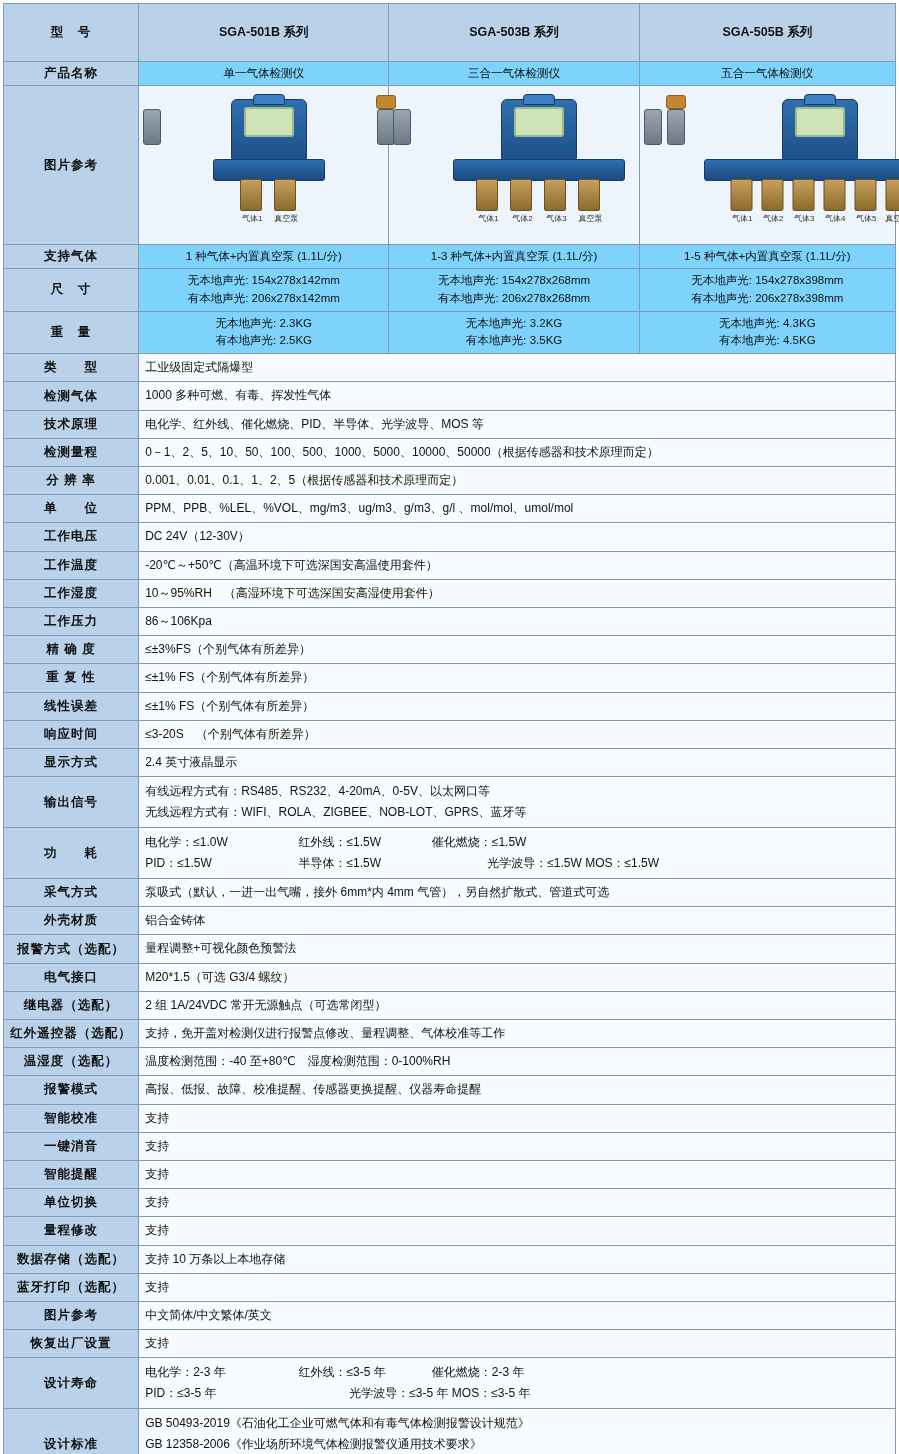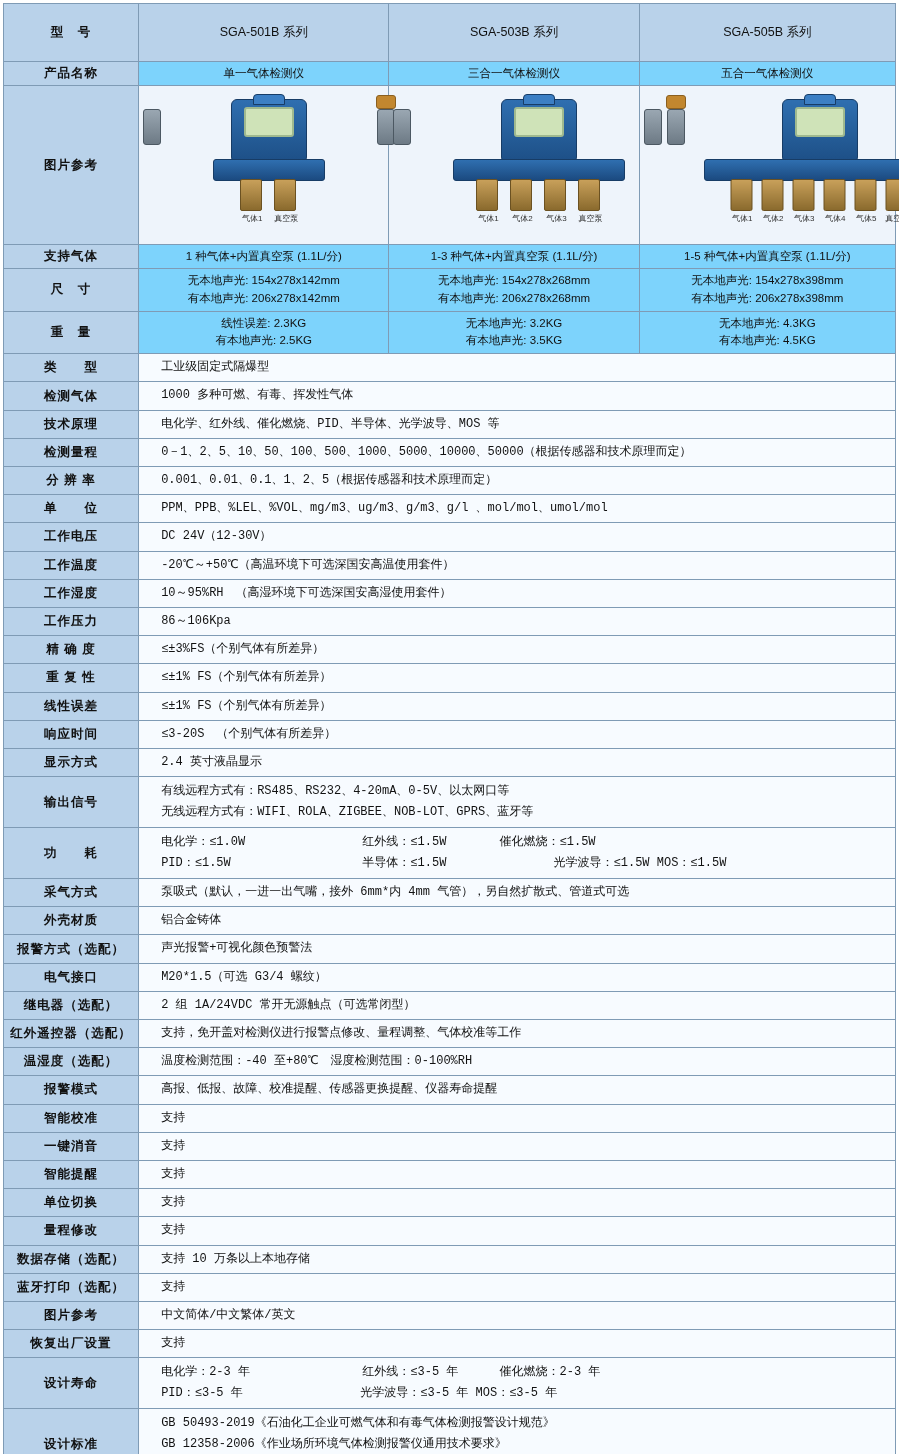--- a/index.html
+++ b/index.html
@@ -3,27 +3,27 @@
 <meta charset="utf-8">
 <style>
   html,body{margin:0;padding:0;background:#ffffff;}
   body{font-family:"Liberation Sans","DejaVu Sans",sans-serif;}
   #sheet{width:899px;min-height:1454px;position:relative;background:#fff;}
   table{border-collapse:collapse;width:893px;margin:3px;table-layout:fixed;}
   td{border:1px solid #7f9bb5;vertical-align:middle;font-size:12px;color:#111;}
   .lbl{width:110px;background:#b9d2ea;text-align:center;font-weight:bold;font-size:12.5px;padding:3px 2px;letter-spacing:1px;margin-top:44px;}
   .sub{background:#7dd3fc;text-align:center;padding:3px 4px;font-size:11.5px;}
   .white{background:#f7fbff;}
-  .hdr{background:#b9d2ea;text-align:center;font-weight:normal;font-size:12.5px;padding:20px 2px;}
+  .hdr{background:#b9d2ea;text-align:center;font-weight:bold;font-size:12.5px;padding:20px 2px;}
   .two-line div{line-height:1.55;}
-  .pad{padding:4px 22px;line-height:1.6;font-family:Liberation Mono, monospace;}
+  .pad{padding:4px 6px;line-height:1.6;}
   .imgcell{background:#eef4fb;text-align:center;padding:4px 0;height:150px;}
   .cellline{line-height:1.75;}
   .inline-col{display:inline-block;min-width:150px;}
-  .inline-col2{display:inline-block;min-width:130px;margin-left:44px;}
+  .inline-col2{display:inline-block;min-width:130px;}
   .inline-col3{display:inline-block;min-width:150px;text-align:right;}
   
   .dev{display:inline-block;position:relative;width:260px;height:142px;}
   .dev.w3{width:300px;}
   .dev.w5{width:360px;}
   .body-box{position:absolute;left:50%;transform:translateX(-50%);top:6px;width:74px;height:62px;background:linear-gradient(180deg,#2f6fb0,#1d4f86);border:1px solid #173c66;border-radius:6px;}
   .screen{position:absolute;left:50%;transform:translateX(-50%);top:14px;width:46px;height:26px;background:#cfe3b8;border:2px solid #9fb98f;border-radius:3px;}
   .knob{position:absolute;top:1px;left:50%;transform:translateX(-50%);width:30px;height:9px;background:#3c7fc4;border-radius:4px 4px 0 0;border:1px solid #173c66;}
   .side-tube{position:absolute;top:16px;width:16px;height:34px;background:linear-gradient(180deg,#9aa7b2,#6d7a85);border:1px solid #4c5862;border-radius:3px;}
   .side-l{left:4px;}
@@ -164,21 +164,21 @@
     </td>
     <td class="sub two-line">
       <div>无本地声光: 154x278x398mm</div>
       <div>有本地声光: 206x278x398mm</div>
     </td>
   </tr>
 
   <tr>
     <td class="lbl">重　量</td>
     <td class="sub two-line">
-      <div>线性误差: 2.3KG</div>
+      <div>无本地声光: 2.3KG</div>
       <div>有本地声光: 2.5KG</div>
     </td>
     <td class="sub two-line">
       <div>无本地声光: 3.2KG</div>
       <div>有本地声光: 3.5KG</div>
     </td>
     <td class="sub two-line">
       <div>无本地声光: 4.3KG</div>
       <div>有本地声光: 4.5KG</div>
     </td>
@@ -273,21 +273,21 @@
   <tr>
     <td class="lbl">采气方式</td>
     <td class="white pad" colspan="3">泵吸式（默认，一进一出气嘴，接外 6mm*内 4mm 气管），另自然扩散式、管道式可选</td>
   </tr>
   <tr>
     <td class="lbl">外壳材质</td>
     <td class="white pad" colspan="3">铝合金铸体</td>
   </tr>
   <tr>
     <td class="lbl">报警方式（选配）</td>
-    <td class="white pad" colspan="3">声光报警+可视化颜色预警法</td>
+    <td class="white pad" colspan="3">量程调整+可视化颜色预警法</td>
   </tr>
   <tr>
     <td class="lbl">电气接口</td>
     <td class="white pad" colspan="3">M20*1.5（可选 G3/4 螺纹）</td>
   </tr>
   <tr>
     <td class="lbl">继电器（选配）</td>
     <td class="white pad" colspan="3">2 组 1A/24VDC 常开无源触点（可选常闭型）</td>
   </tr>
   <tr>

